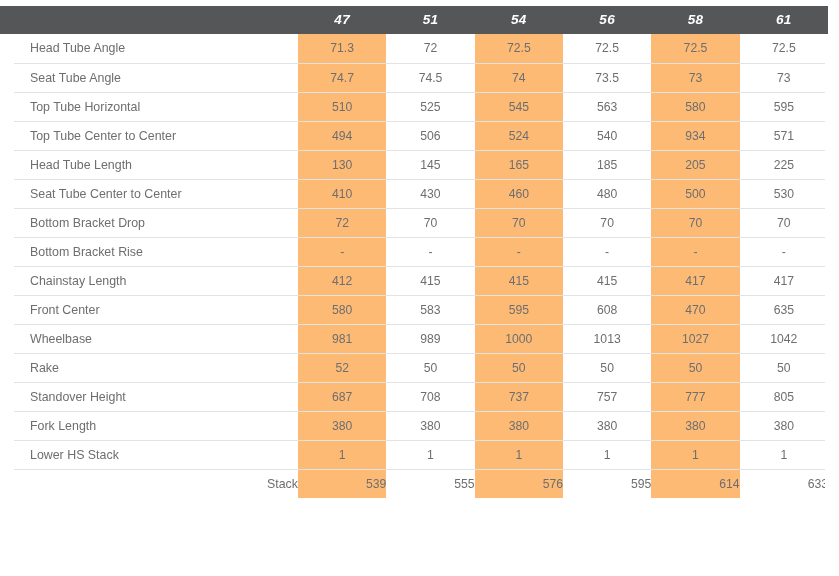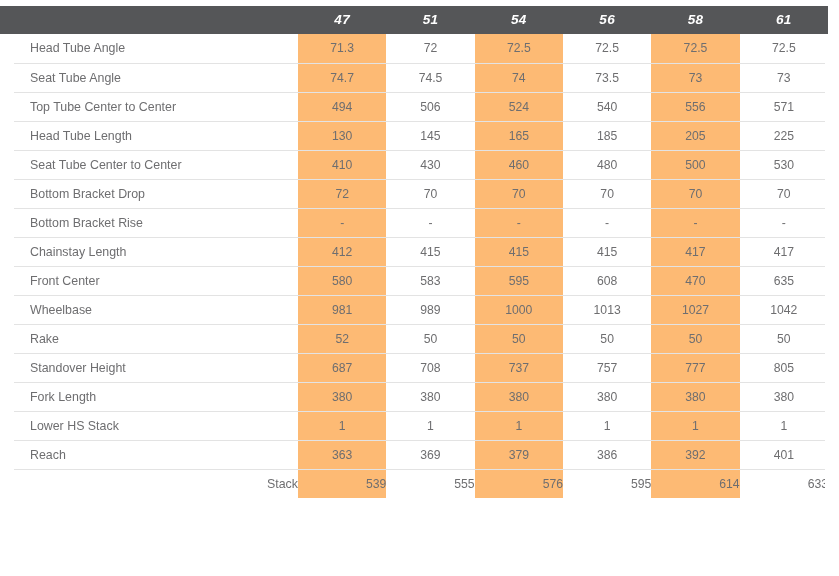--- a/index.html
+++ b/index.html
@@ -126,26 +126,35 @@
         <tr>
           <td class="rowlabel">Seat Tube Angle</td>
           <td class="shaded">74.7</td>
           <td>74.5</td>
           <td class="shaded">74</td>
           <td>73.5</td>
           <td class="shaded">73</td>
           <td>73</td>
         </tr>
         <tr>
+          <td class="rowlabel">Top Tube Horizontal</td>
+          <td class="shaded">510</td>
+          <td>525</td>
+          <td class="shaded">545</td>
+          <td>563</td>
+          <td class="shaded">580</td>
+          <td>595</td>
+        </tr>
+        <tr>
           <td class="rowlabel">Top Tube Center to Center</td>
           <td class="shaded">494</td>
           <td>506</td>
           <td class="shaded">524</td>
           <td>540</td>
-          <td class="shaded">556</td>
+          <td class="shaded">934</td>
           <td>571</td>
         </tr>
         <tr>
           <td class="rowlabel">Head Tube Length</td>
           <td class="shaded">130</td>
           <td>145</td>
           <td class="shaded">165</td>
           <td>185</td>
           <td class="shaded">205</td>
           <td>225</td>
@@ -234,29 +243,20 @@
         <tr>
           <td class="rowlabel">Lower HS Stack</td>
           <td class="shaded">1</td>
           <td>1</td>
           <td class="shaded">1</td>
           <td>1</td>
           <td class="shaded">1</td>
           <td>1</td>
         </tr>
         <tr>
-          <td class="rowlabel">Reach</td>
-          <td class="shaded">363</td>
-          <td>369</td>
-          <td class="shaded">379</td>
-          <td>386</td>
-          <td class="shaded">392</td>
-          <td>401</td>
-        </tr>
-        <tr>
           <td class="rowlabel">Stack</td>
           <td class="shaded">539</td>
           <td>555</td>
           <td class="shaded">576</td>
           <td>595</td>
           <td class="shaded">614</td>
           <td>633</td>
         </tr>
       </tbody>
   </table>

